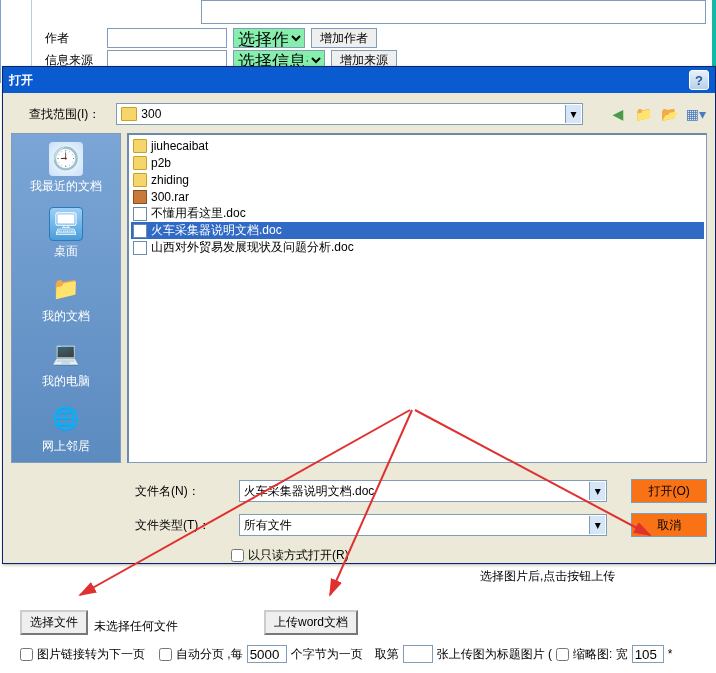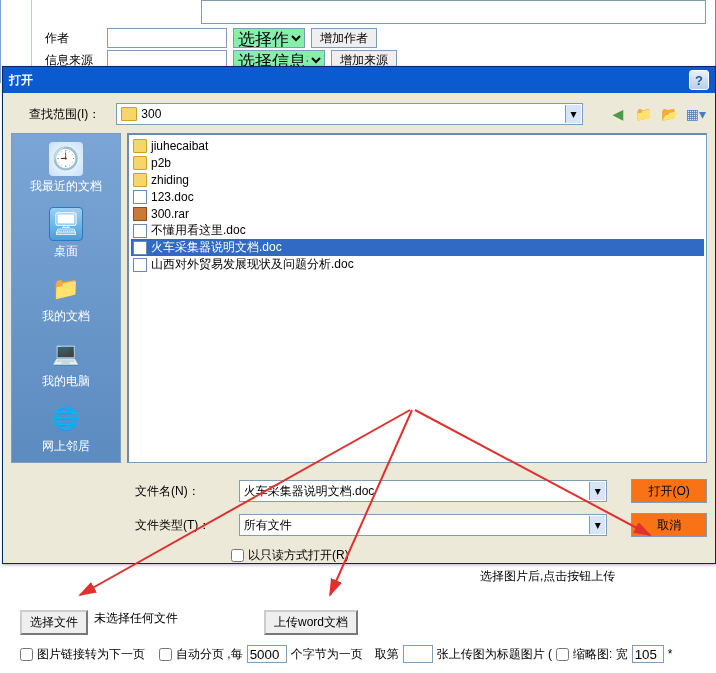--- a/index.html
+++ b/index.html
@@ -13,21 +13,21 @@
   position: relative;
 }
 
 
 .top-form {
   position: absolute;
   left: 0; top: 0; right: 0;
   height: 83px;
   background: #fff;
   border-left: 1px solid #7da2ce;
-  border-right: 1px solid #14b8a6;
+  border-right: 4px solid #14b8a6;
 }
 .top-form .sep {
   position: absolute;
   left: 30px; top: 0; bottom: 0;
   width: 1px;
   background: #b8cde0;
 }
 .form-row {
   position: absolute;
   display: flex;
@@ -254,21 +254,21 @@
 }
 .hint {
   position: absolute;
   top: 4px;
   left: 480px;
   font-size: 12px;
 }
 .btn-row {
   margin-top: 30px;
   display: flex;
-  align-items: flex-start;
+  align-items: flex-end;
   gap: 6px;
 }
 .panel-btn {
   border: 2px outset #ccc;
   background: #efefef;
   padding: 2px 8px;
   font-size: 12px;
 }
 .no-file {
   margin-right: 80px;
@@ -372,24 +372,20 @@
             <span class="fico folder"></span>
             <span>jiuhecaibat</span>
           </div>
           <div class="file-item">
             <span class="fico folder"></span>
             <span>p2b</span>
           </div>
           <div class="file-item">
             <span class="fico folder"></span>
             <span>zhiding</span>
-          </div>
-          <div class="file-item">
-            <span class="fico doc"></span>
-            <span>123.doc</span>
           </div>
           <div class="file-item">
             <span class="fico rar"></span>
             <span>300.rar</span>
           </div>
           <div class="file-item">
             <span class="fico doc"></span>
             <span>不懂用看这里.doc</span>
           </div>
           <div class="file-item selected">

